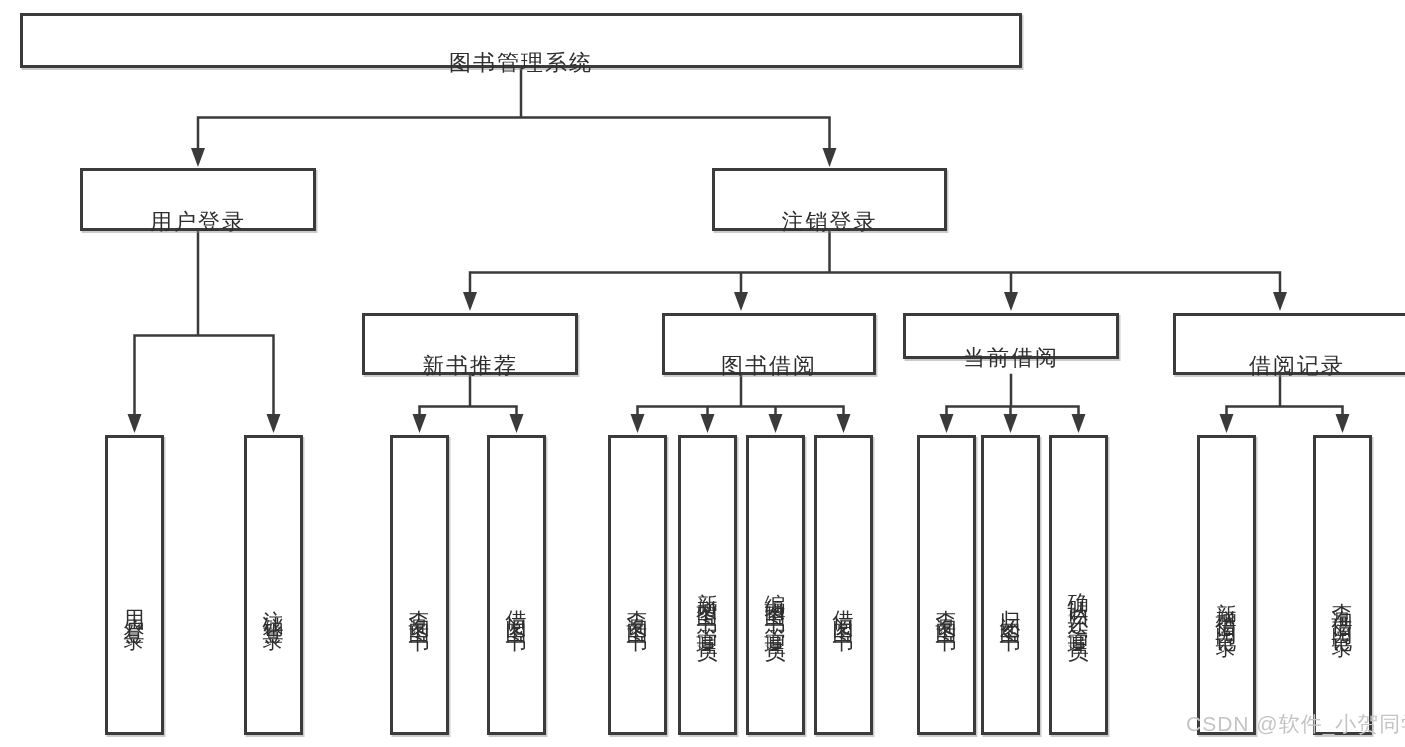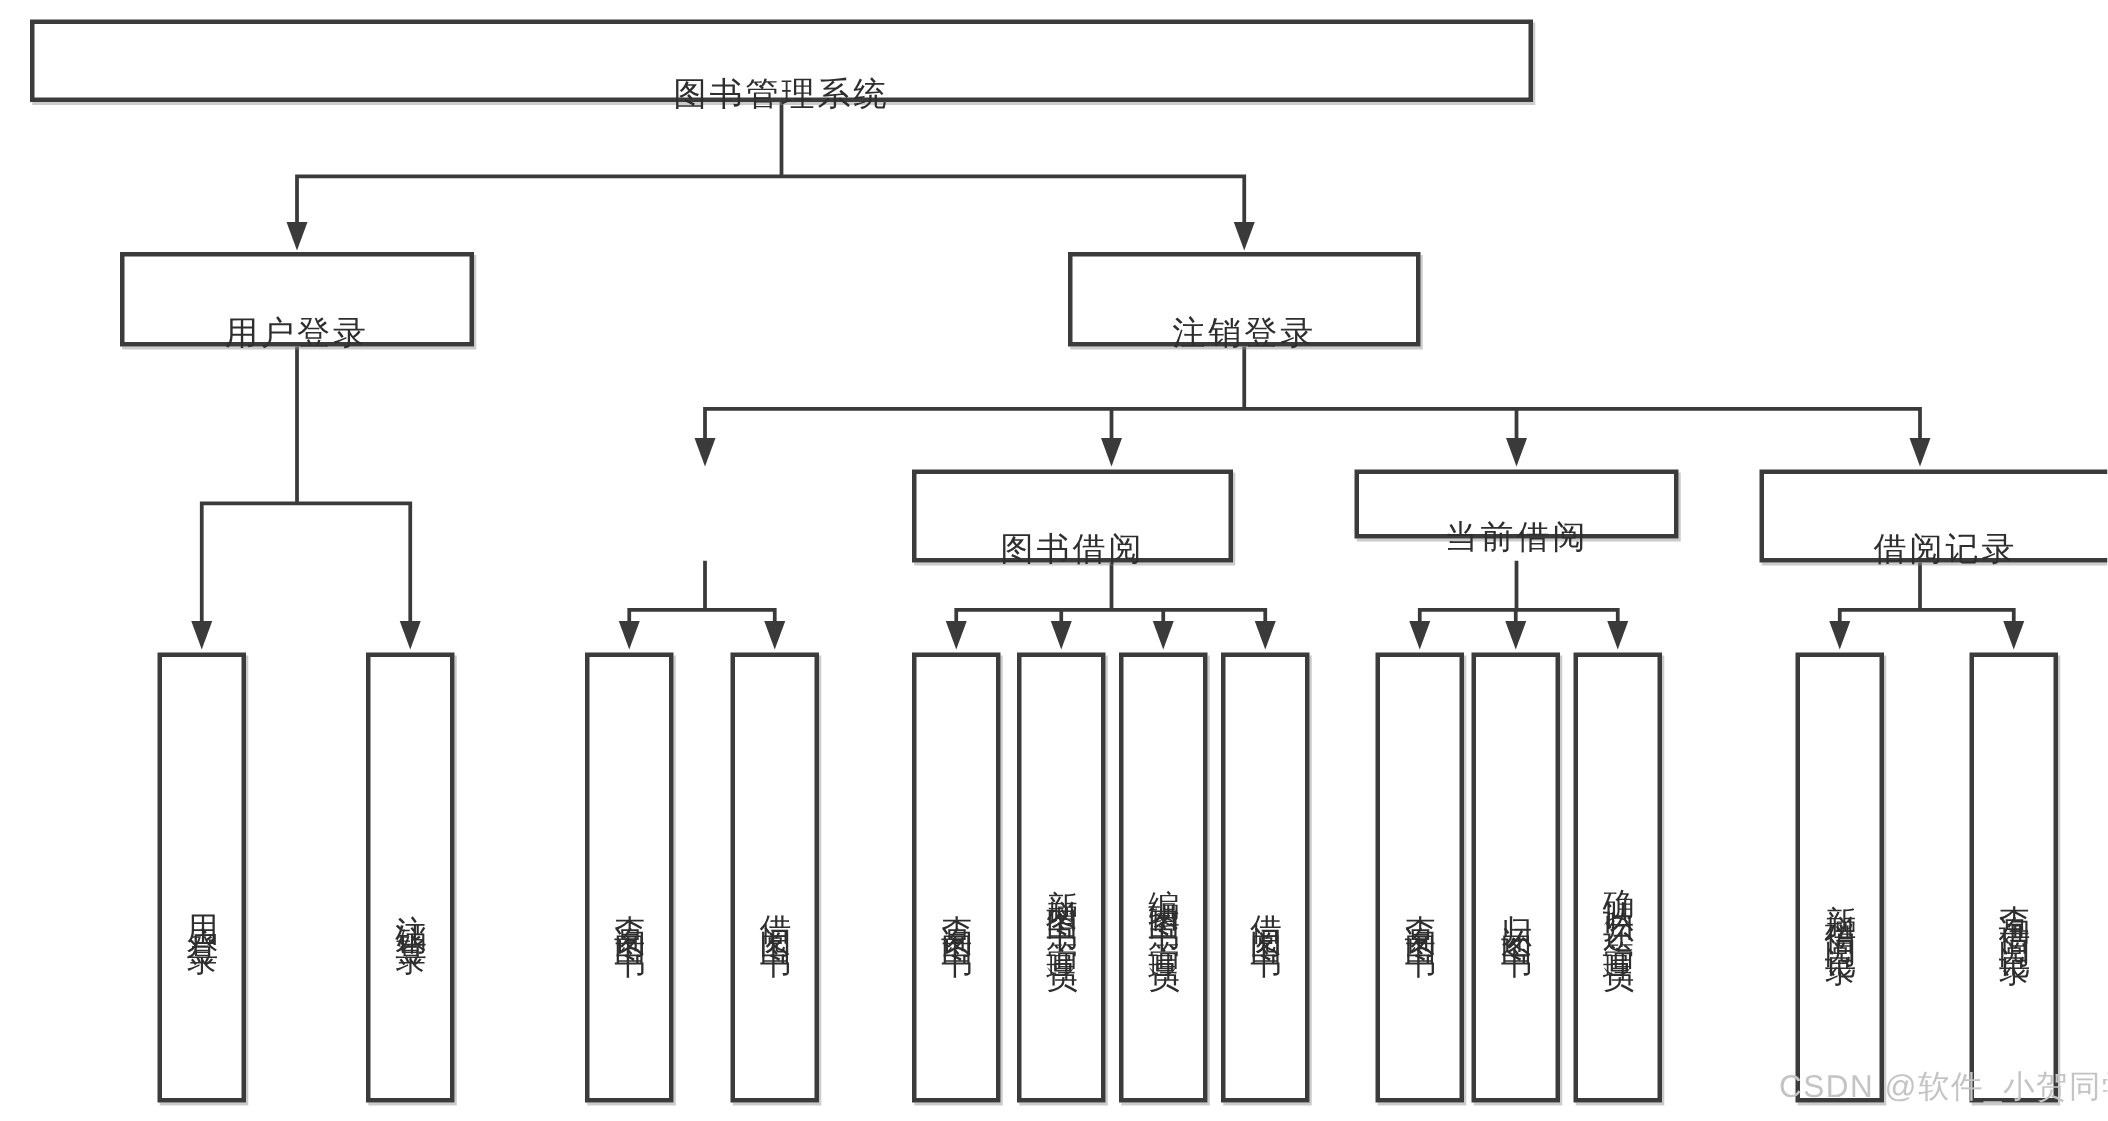--- a/index.html
+++ b/index.html
@@ -66,21 +66,24 @@
     <span class="lbl">图书管理系统</span>
   </div>
 
   <div class="box h" style="left:80px;top:168px;width:236px;height:63px">
     <span class="lbl">用户登录</span>
   </div>
   <div class="box h" style="left:712px;top:168px;width:235px;height:63px">
     <span class="lbl">注销登录</span>
   </div>
 
-  <div class="box h" style="left:608px;top:313px;width:214px;height:62px">
+  <div class="box h" style="left:362px;top:313px;width:216px;height:62px">
+    <span class="lbl">新书推荐</span>
+  </div>
+  <div class="box h" style="left:662px;top:313px;width:214px;height:62px">
     <span class="lbl">图书借阅</span>
   </div>
   <div class="box h" style="left:903px;top:313px;width:216px;height:46px">
     <span class="lbl">当前借阅</span>
   </div>
   <div class="box h" style="left:1173px;top:313px;width:248px;height:62px">
     <span class="lbl">借阅记录</span>
   </div>
 
   <div class="box v" style="left:105px;top:435px;width:59px;height:300px">

